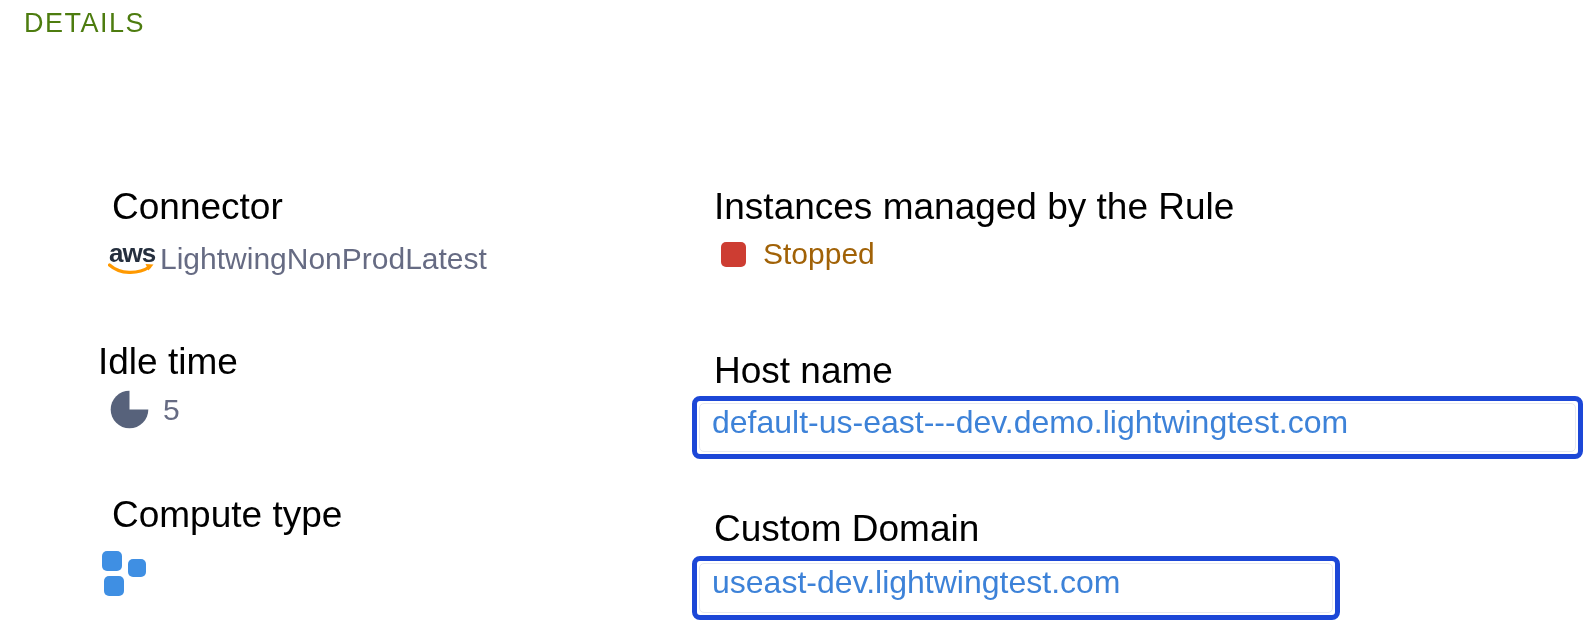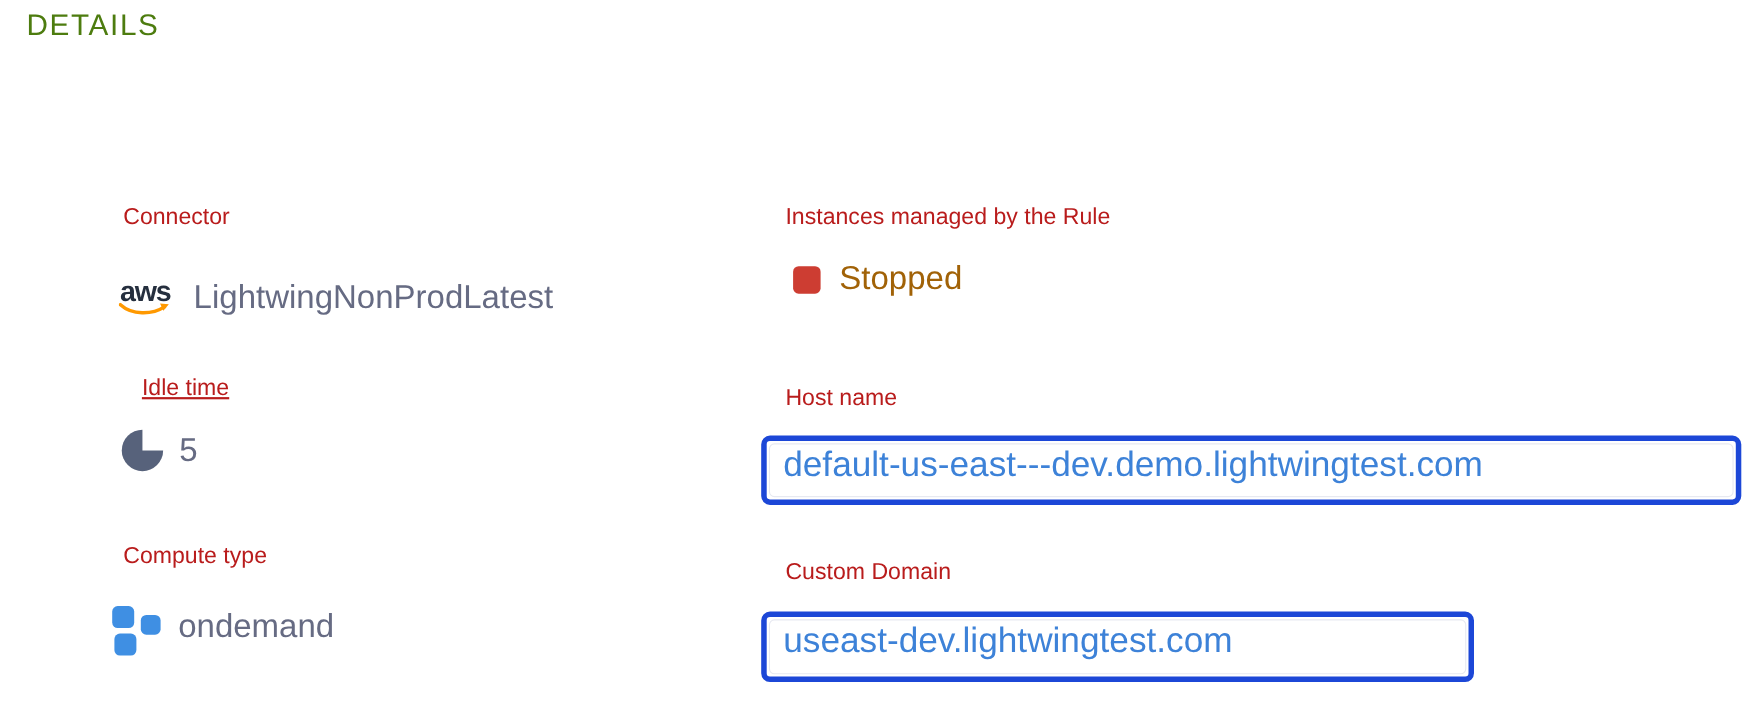--- a/index.html
+++ b/index.html
@@ -14,38 +14,38 @@
 
   .section-title {
     left: 24px; top: 8px;
     font-size: 27px;
     font-weight: 500;
     letter-spacing: 1.5px;
     color: #4d7c0f;
   }
 
   .field-label {
-    font-size: 21px;
-    color: #b91c1c;
+    font-size: 37px;
+    color: #000000;
     white-space: nowrap;
   }
   .field-value {
     font-size: 30px;
     color: #666b83;
     white-space: nowrap;
   }
   .value-row {
     display: flex;
     align-items: center;
   }
 
   
   .connector-label { left: 112px; top: 186px; }
-  .connector-row   { left: 108px; top: 252px; gap: 22px; text-align: right; }
-  .idle-label      { left: 129px; top: 341px; text-decoration: underline; }
+  .connector-row   { left: 108px; top: 240px; gap: 6px; text-align: right; }
+  .idle-label      { left: 98px; top: 341px; }
   .idle-row        { left: 108px; top: 388px; gap: 12px; }
   .compute-label   { left: 112px; top: 494px; }
   .compute-row     { left: 100px; top: 543px; gap: 10px; }
 
   
   .instances-label { left: 714px; top: 186px; }
   .instances-row   { left: 714px; top: 237px; }
   .host-label      { left: 714px; top: 350px; }
   .host-box        { left: 692px; top: 396px; width: 891px; height: 63px; }
   .custom-label    { left: 714px; top: 508px; }
@@ -147,21 +147,20 @@
   <span class="field-value">5</span>
 </div>
 
 <div class="abs field-label compute-label">Compute type</div>
 <div class="abs value-row compute-row">
   <svg class="icon-block" width="52" height="54" viewBox="0 0 52 54">
     <rect x="2" y="8" width="20" height="20" rx="5" fill="#3f8fe3"></rect>
     <rect x="28" y="16" width="18" height="18" rx="5" fill="#3f8fe3"></rect>
     <rect x="4" y="33" width="20" height="20" rx="5" fill="#3f8fe3"></rect>
   </svg>
-  <span class="field-value">ondemand</span>
 </div>
 
 <div class="abs field-label instances-label">Instances managed by the Rule</div>
 <div class="abs value-row instances-row">
   <span class="status-square"></span>
   <span class="status-text">Stopped</span>
 </div>
 
 <div class="abs field-label host-label">Host name</div>
 <div class="abs url-box host-box">

